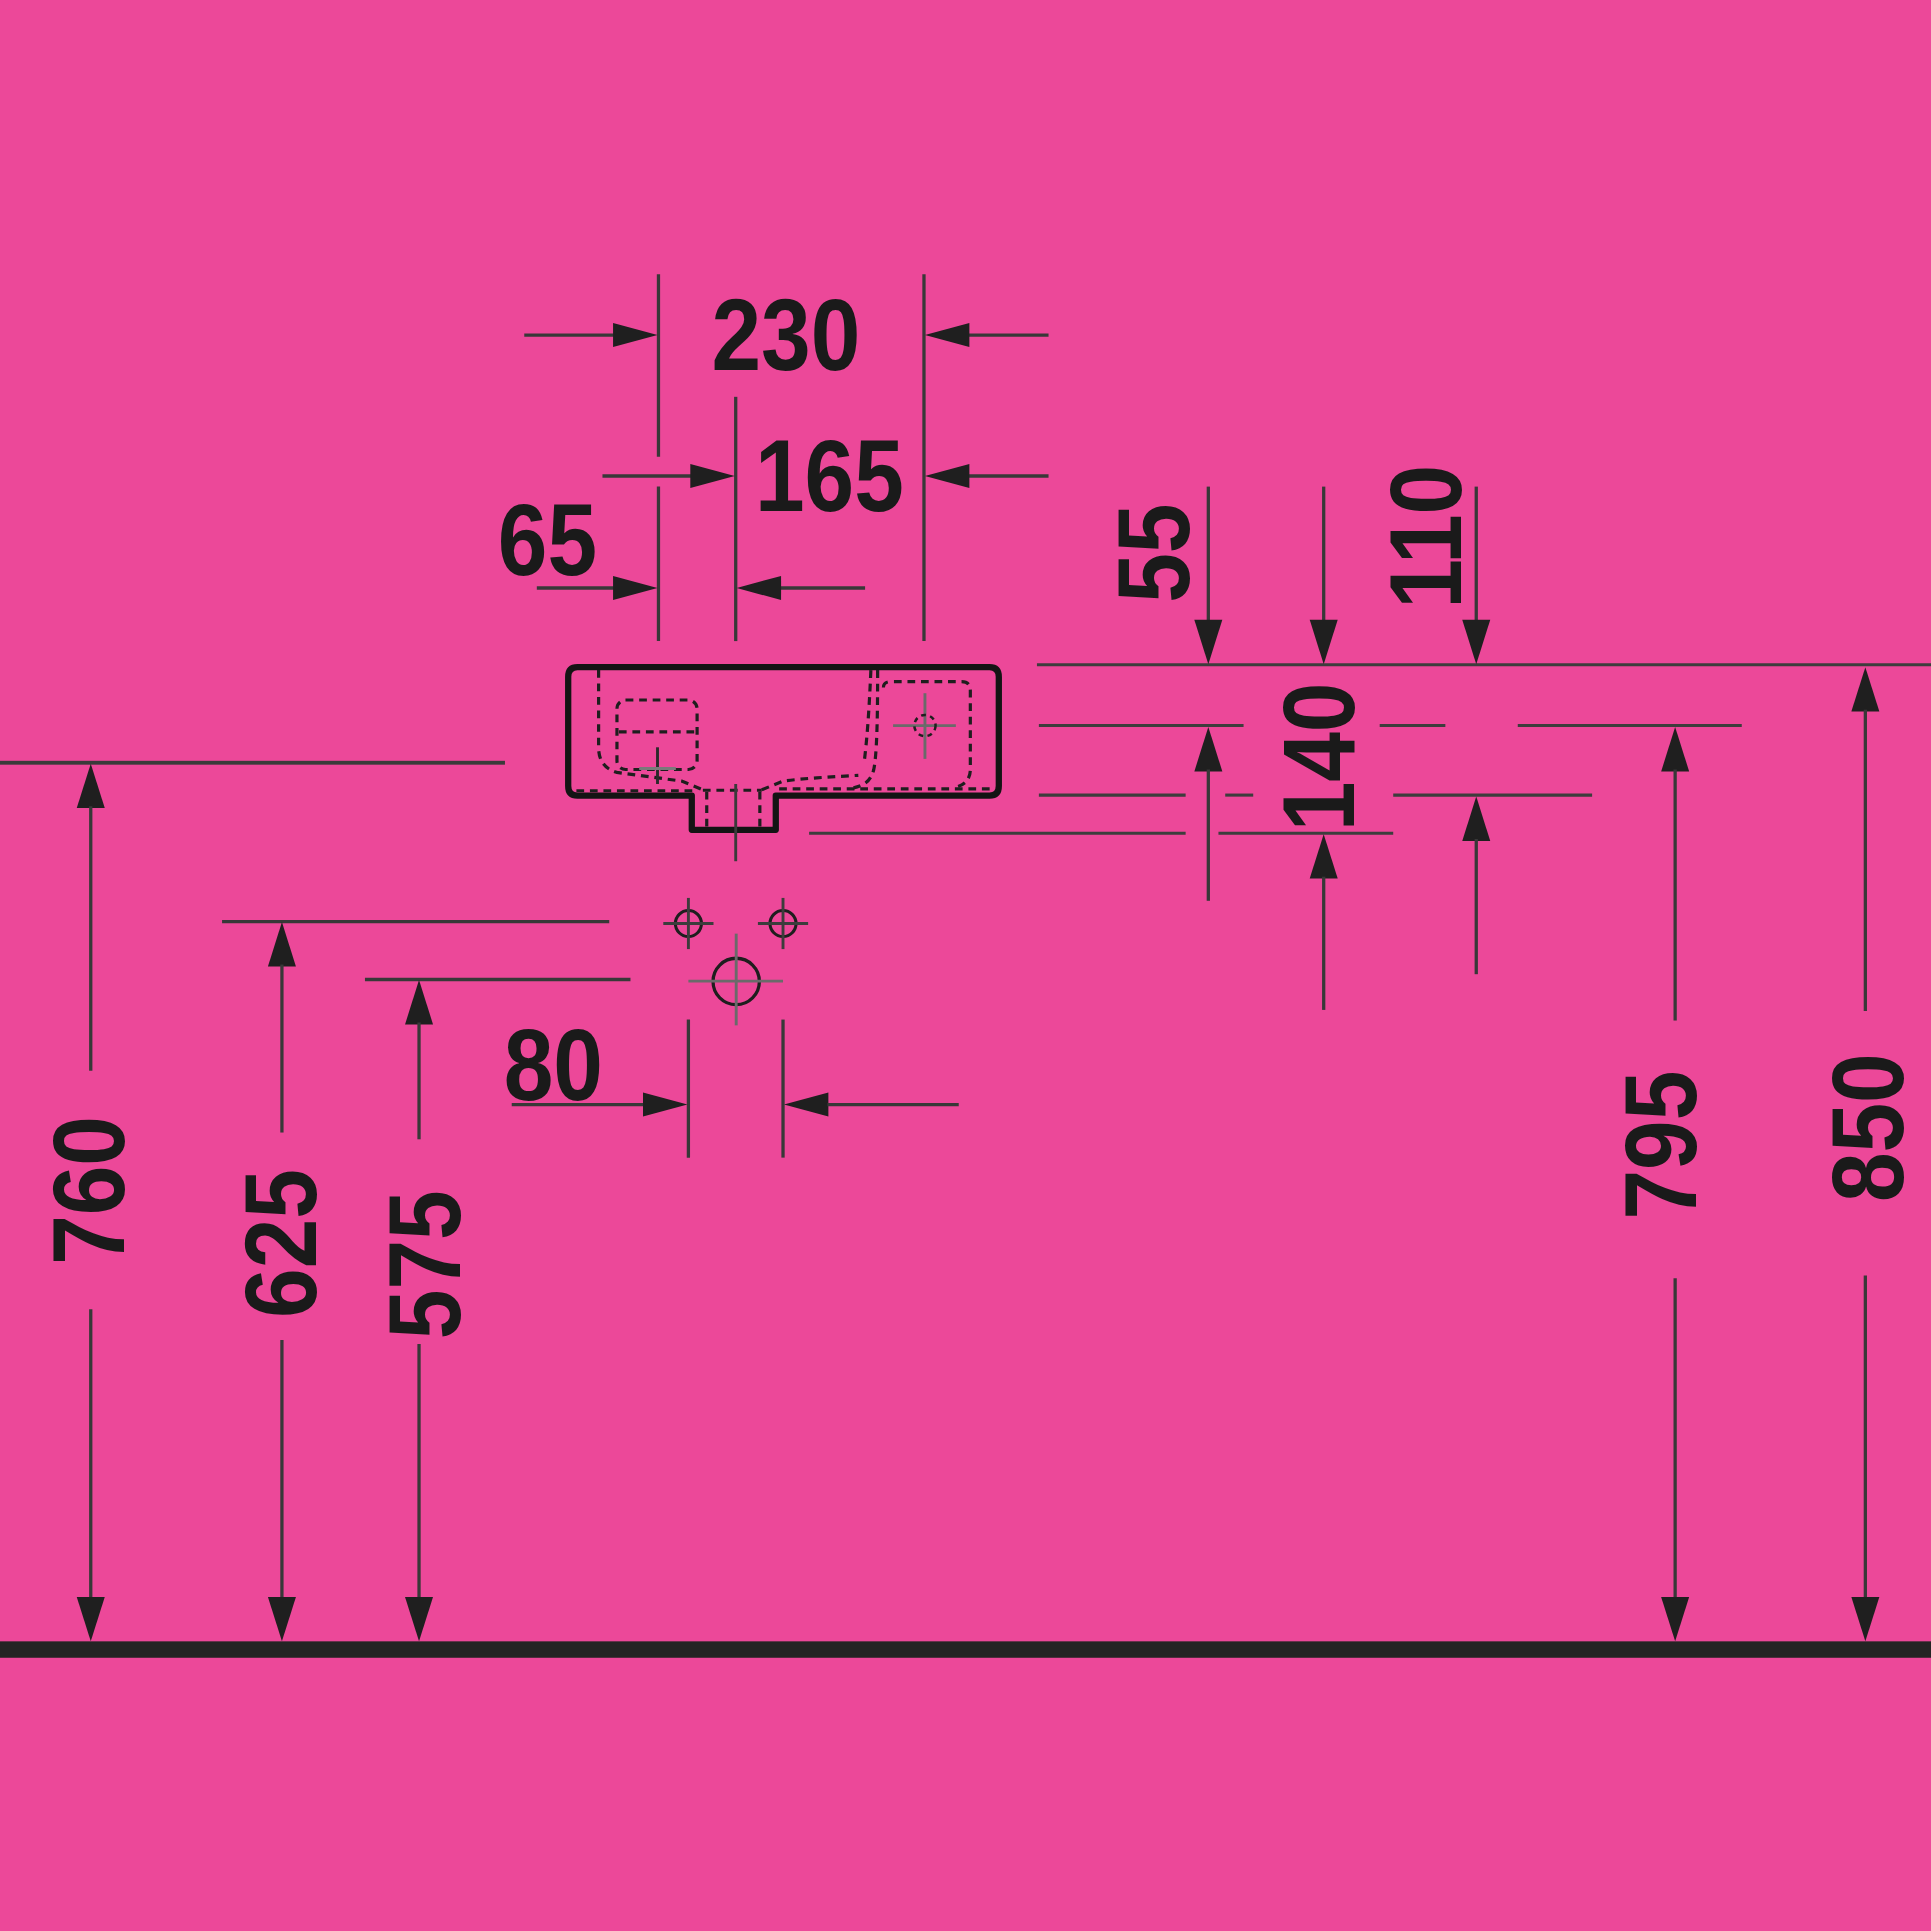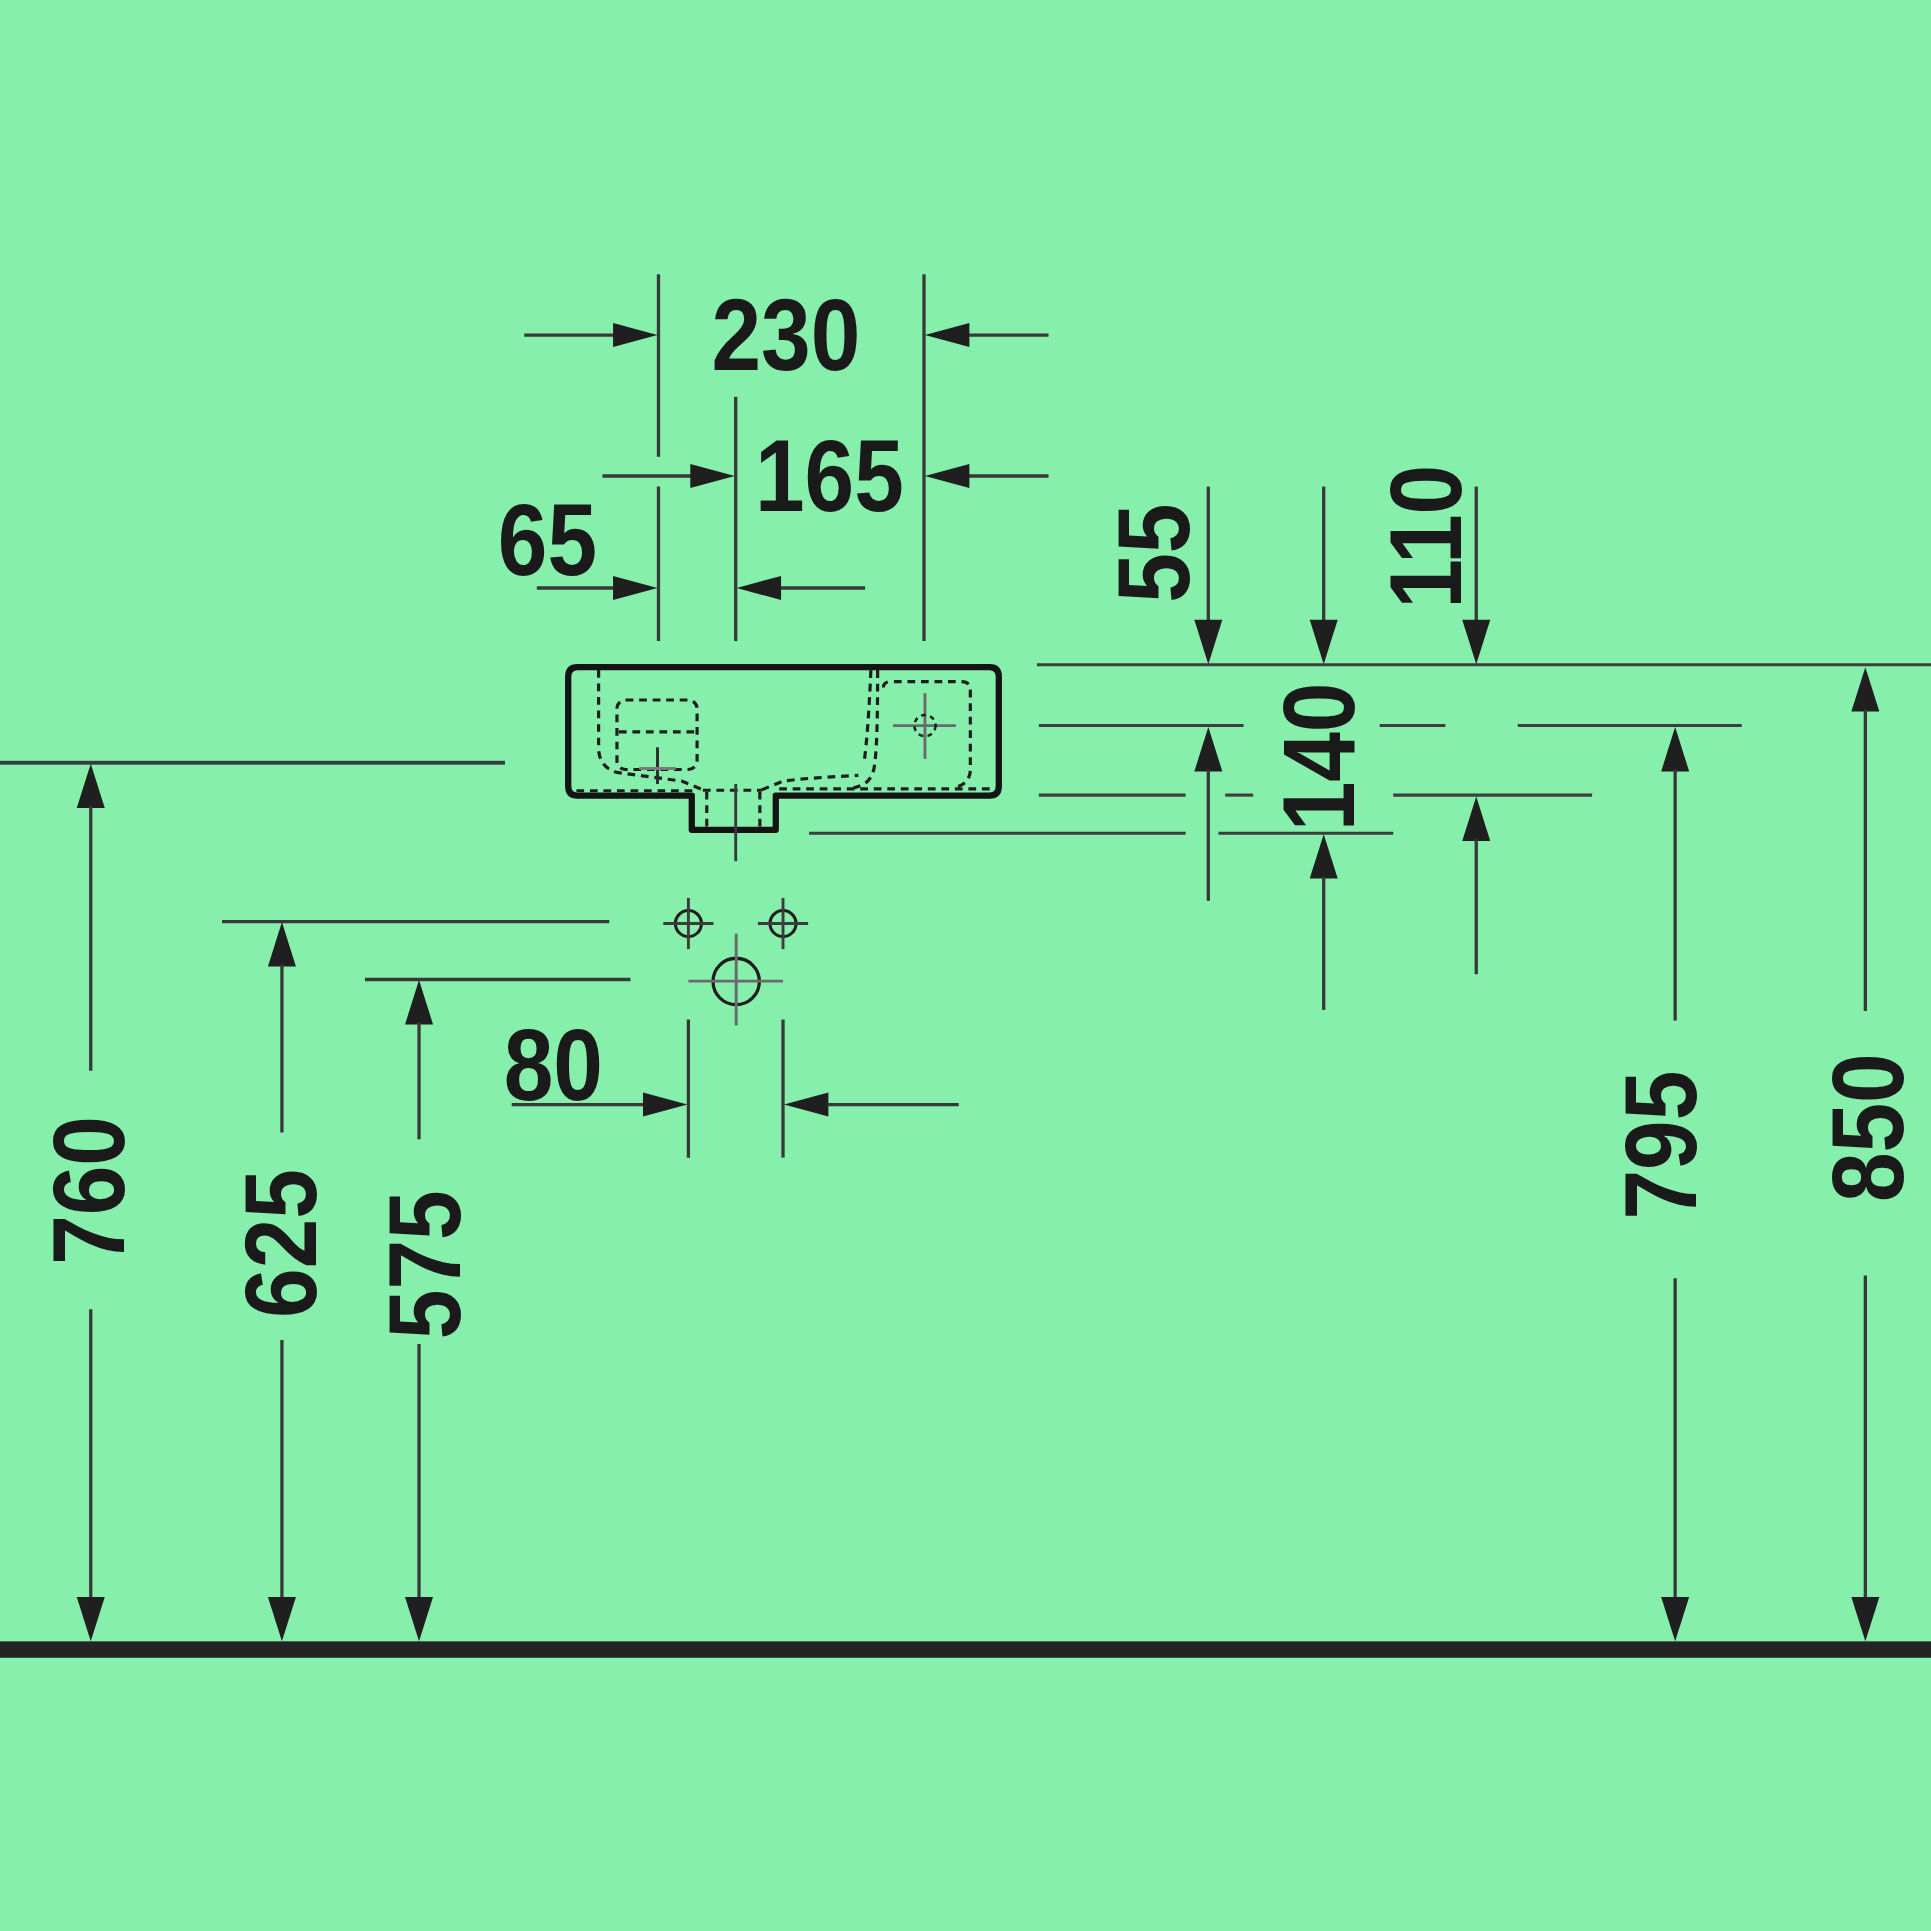--- a/index.html
+++ b/index.html
@@ -1,16 +1,16 @@
 <!DOCTYPE html>
 <html><head>
 <meta charset="utf-8">
 <style>
   html,body{margin:0;padding:0;background:#ffffff;}
-  .wrap{width:1931px;height:1931px;position:relative;overflow:hidden;background:#86efac;}
+  .wrap{width:1931px;height:1931px;position:relative;overflow:hidden;background:#ec4899;}
   svg{display:block;}
   text{font-family:"Liberation Sans", sans-serif;font-weight:bold;fill:#1a1a1a;}
 </style>
 </head>
 <body>
 
 <div class="wrap">
 <svg width="1931" height="1931" viewBox="0 0 2000 2000" xmlns="http://www.w3.org/2000/svg">
   <defs>
     <g id="arrD" fill="#1f1f1f">

